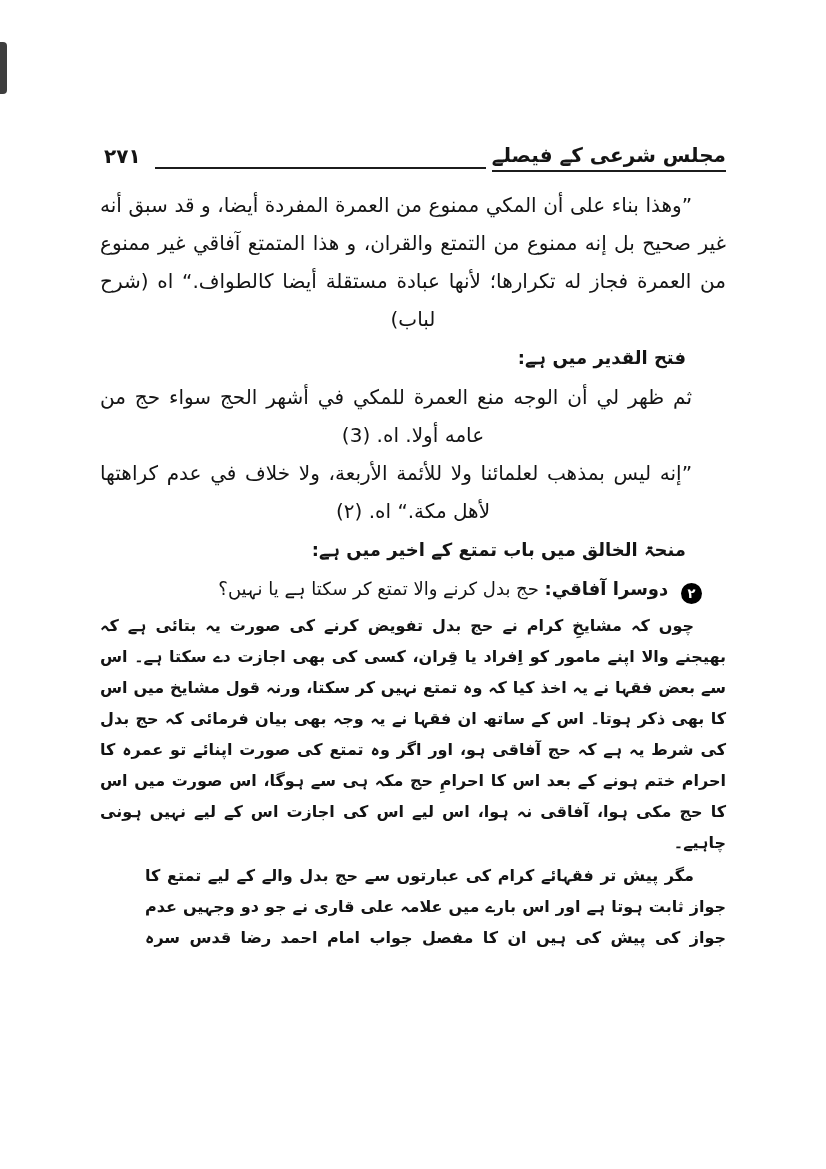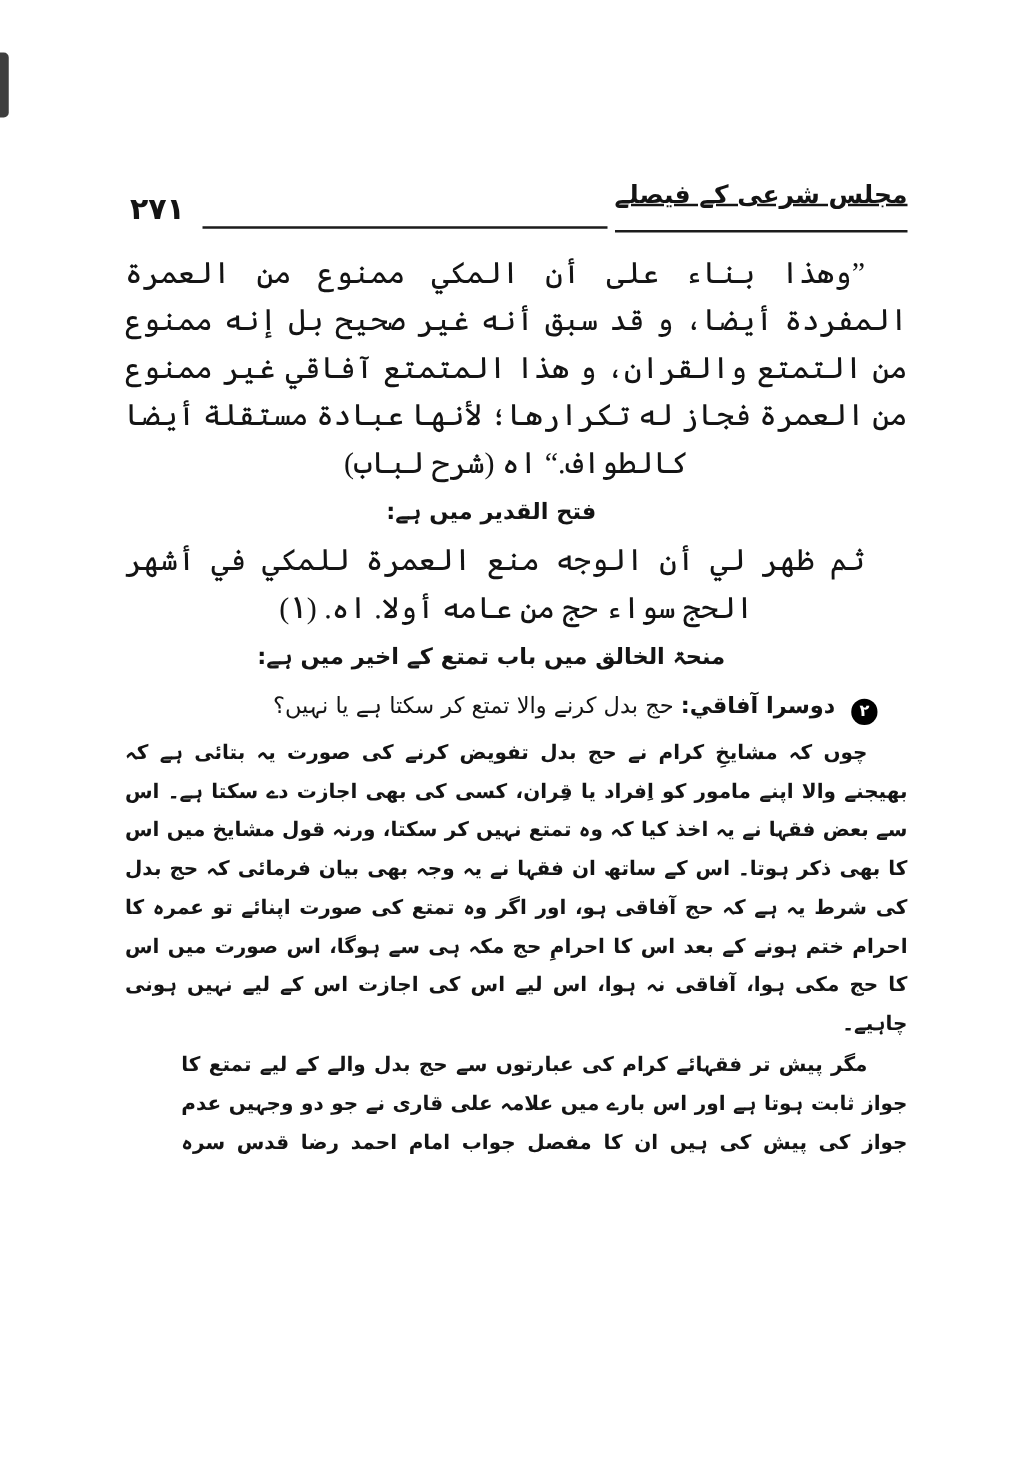--- a/index.html
+++ b/index.html
@@ -20,42 +20,40 @@
     position:absolute;left:0;top:42px;width:7px;height:52px;
     background:#1c1c1c;border-radius:0 4px 4px 0;opacity:.85;
   }
   .page-header{
     display:flex;align-items:flex-end;
     margin-bottom:14px;
   }
   .book-title{
     font-size:20px;font-weight:bold;line-height:1.3;
     border-bottom:2px solid #1c1c1c;
-    padding-bottom:16px;
+    padding-bottom:2px;
     white-space:nowrap;
-    text-decoration:underline;
   }
   .header-rule{
     flex:1 1 auto;height:0;border-bottom:2px solid #1c1c1c;
     margin:0 6px 3px 10px;
   }
   .page-number{
-    font-size:24px;font-weight:bold;line-height:1.2;
+    font-size:20px;font-weight:bold;line-height:1.2;
     padding:0 4px 4px 4px;white-space:nowrap;
   }
   p{margin:0;}
   .arabic-quote{
-    font-size:24px;line-height:38px;
+    font-size:20px;line-height:38px;
     text-align:justify;text-align-last:center;
     text-indent:34px;
-    font-family:Liberation Serif, serif;
   }
   .urdu-lead{
     font-size:18px;line-height:32px;font-weight:bold;
-    text-align:center;text-indent:40px;
+    text-align:right;text-indent:40px;
     margin:4px 0;
   }
   .question-heading{
     font-size:18px;line-height:34px;
     text-align:right;text-indent:24px;
     margin:6px 0 4px 0;
   }
   .q-num-disc{
     display:inline-block;width:21px;height:21px;line-height:21px;
     background:#000;color:#fff;border-radius:50%;
@@ -84,23 +82,24 @@
     <span class="book-title">مجلس شرعی کے فیصلے</span>
     <span class="header-rule"></span>
     <span class="page-number">۲۷۱</span>
   </header>
 
   <main>
     <p class="arabic-quote">”وهذا بناء على أن المكي ممنوع من العمرة المفردة أيضا، و قد سبق أنه غير صحيح بل إنه ممنوع من التمتع والقران، و هذا المتمتع آفاقي غير ممنوع من العمرة فجاز له تكرارها؛ لأنها عبادة مستقلة أيضا كالطواف.“ اه (شرح لباب)</p>
 
     <p class="urdu-lead">فتح القدیر میں ہے:</p>
 
-    <p class="arabic-quote">ثم ظهر لي أن الوجه منع العمرة للمكي في أشهر الحج سواء حج من عامه أولا. اه. (۱)</p>
+    <p class="arabic-quote">ثم ظهر لي أن الوجه منع العمرة للمكي في أشهر الحج سواء حج من عامه أولا. اه. (3)</p>
 
 
+    <p class="arabic-quote">”إنه ليس بمذهب لعلمائنا ولا للأئمة الأربعة، ولا خلاف في عدم كراهتها لأهل مكة.“ اه. (۲)</p>
 
     <p class="urdu-lead">منحۃ الخالق میں باب تمتع کے اخیر میں ہے:</p>
 
 
     <p class="question-heading">
       <span class="q-num-disc">۲</span>
       <span class="q-label">دوسرا آفاقي:</span>
       <span class="q-text">حج بدل کرنے والا تمتع کر سکتا ہے یا نہیں؟</span>
     </p>
 

